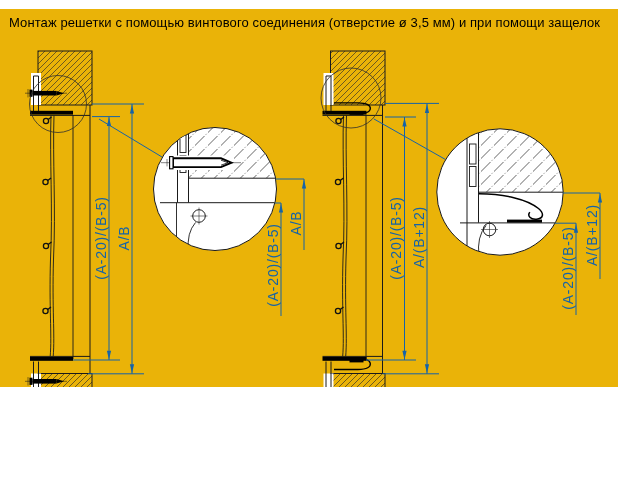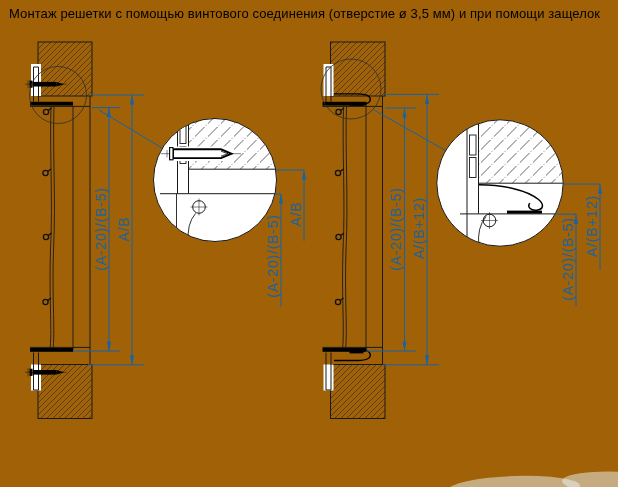--- a/index.html
+++ b/index.html
@@ -1,17 +1,17 @@
 <!DOCTYPE html>
 <html><head>
 <meta charset="utf-8">
 <style>
   html,body{margin:0;padding:0;background:#fff;}
-  .page{position:relative;width:618px;height:487px;background:#a16207;overflow:hidden;
-        font-family:"Liberation Sans", sans-serif;}
+  .page{position:relative;width:618px;height:378px;background:#eab308;overflow:hidden;
+        font-family:"Liberation Sans", sans-serif;margin-top:9px;}
   .title{position:absolute;left:9px;top:6px;width:604px;font-size:13px;color:#000;
          letter-spacing:0.1px;}
   svg{position:absolute;left:0;top:0;}
   .ln{stroke:#1a1a1a;stroke-width:1;fill:none;}
   .thin{stroke-width:0.9;}
   .cl{stroke:#1a1a1a;stroke-width:0.55;fill:none;}
   .wall{fill:url(#hatch);stroke:#1a1a1a;stroke-width:1;}
   .circ{stroke:#1a1a1a;stroke-width:1;fill:#fff;}
   .thin-circ{stroke:#2f2f2f;stroke-width:0.8;fill:none;}
   .lnr{fill:#fff;stroke:#1a1a1a;stroke-width:0.9;}

